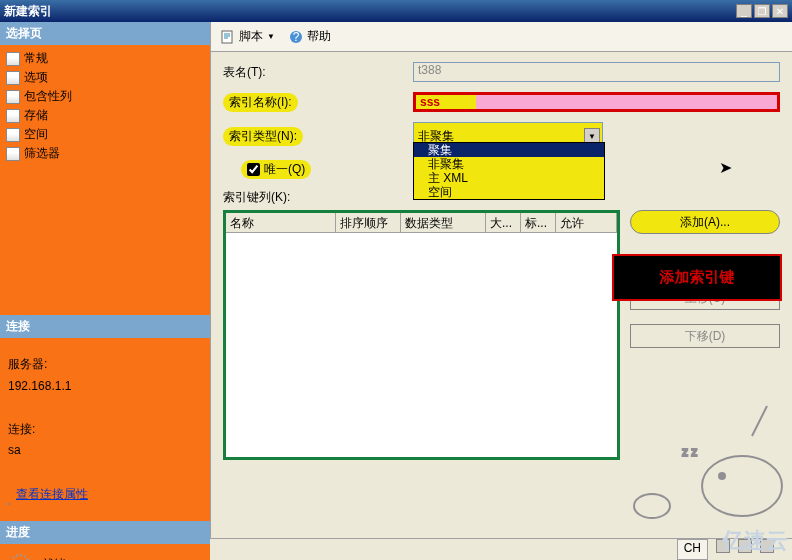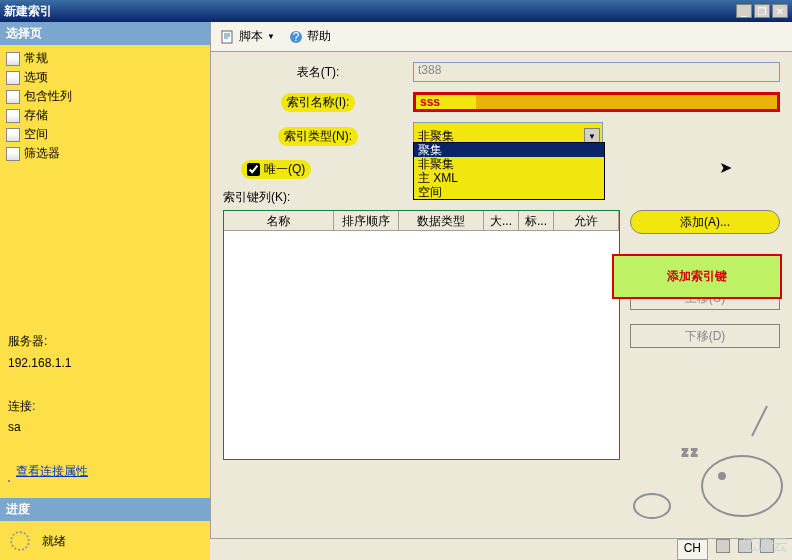--- a/index.html
+++ b/index.html
@@ -3,74 +3,74 @@
 <meta charset="utf-8">
 <style>
 * { box-sizing: border-box; margin: 0; padding: 0; font-family: "Microsoft YaHei", SimSun, sans-serif; font-size: 12px; }
 body { background: #f0f0f0; width: 792px; height: 560px; overflow: hidden; position: relative; }
 
 .titlebar { background: linear-gradient(#3a6ea5, #0a246a); color: #fff; height: 22px; display: flex; align-items: center; padding: 0 4px; }
 .titlebar .title { flex: 1; font-weight: bold; }
 .winbtn { width: 16px; height: 14px; background: #d4d0c8; border: 1px solid #808080; margin-left: 2px; display: flex; align-items: center; justify-content: center; font-size: 10px; }
 
 .main { display: flex; height: 538px; }
-.sidebar { width: 210px; background: #fde047; display: flex; flex-direction: column; }
+.sidebar { width: 210px; background: #f97316; display: flex; flex-direction: column; }
 .panelhead { background: #7ba7ce; color: #fff; padding: 3px 6px; font-weight: bold; }
 .treepane { flex: 0 0 270px; padding: 4px 6px; }
 .treeitem { display: flex; align-items: center; gap: 4px; padding: 1px 0; }
 .treeitem .ico { width: 14px; height: 14px; display: inline-block; }
 .pageico { background: linear-gradient(#fff 40%, #e0e0e0); border: 1px solid #888; }
 .conninfo { padding: 16px 8px; line-height: 1.8; }
 .link { color: #0033cc; text-decoration: underline; cursor: pointer; }
 .progresspane { padding: 10px; display: flex; align-items: center; gap: 12px; }
 .spinner { width: 20px; height: 20px; border: 2px dotted #999; border-radius: 50%; }
 
 .content { flex: 1; background: #ece9d8; border-left: 1px solid #a0a0a0; display: flex; flex-direction: column; position: relative; }
 .toolbar { display: flex; align-items: center; gap: 14px; padding: 6px 10px; border-bottom: 1px solid #a0a0a0; background: #f5f3ea; }
 .toolbtn { display: flex; align-items: center; gap: 4px; cursor: pointer; }
 .toolico { width: 14px; height: 14px; }
 .dropglyph { font-size: 8px; }
 
 .formarea { padding: 10px 12px 4px; }
 .row { display: flex; align-items: center; margin-bottom: 10px; }
-.lbl { width: 190px; text-align: center; }
+.lbl { width: 190px; }
 .hi { background: #f1e60d; border-radius: 10px; padding: 1px 6px; display: inline-block; }
-.tbox { flex: 1; height: 20px; border: 1px solid #7f9db9; background: #eab308; padding: 0 4px; }
+.tbox { flex: 1; height: 20px; border: 1px solid #7f9db9; background: #f9a8d4; padding: 0 4px; }
 .tbox.ro { background: #ece9d8; color: #888; }
 .redbox { border: 3px solid #d40000; position: relative; }
 .redbox .yellow { position: absolute; left: 0; top: 0; bottom: 0; width: 60px; background: #f1e60d; z-index: 0; }
 .redbox .val { position: relative; z-index: 1; color: #c00; font-weight: bold; }
 .combo { width: 190px; height: 28px; border: 1px solid #7f9db9; background: #fff; display: flex; align-items: center; justify-content: space-between; padding: 0 2px 0 4px; position: relative; }
 .combo .arrow { width: 16px; height: 16px; background: #d4d0c8; border: 1px solid #808080; display: flex; align-items: center; justify-content: center; font-size: 8px; }
 .combo.hi2 { background: #f1e60d; }
 .dropdown { position: absolute; left: -1px; top: 19px; width: 192px; border: 1px solid #000; background: #fff; z-index: 10; }
-.dropdown .opt { padding: 0 4px; background: #f1e60d; color: #000; line-height: 14px; }
+.dropdown .opt { padding: 0 14px; background: #f1e60d; color: #000; line-height: 14px; }
 .dropdown .opt.sel { background: #0a246a; color: #fff; }
 .checkrow { padding-left: 18px; }
 .chk { width: 13px; height: 13px; accent-color: #000; }
 
 .keycollbl { margin-top: 6px; margin-bottom: 4px; }
 .tablewrap { display: flex; gap: 10px; }
-.tbl { flex: 1; border: 1px solid #15803d; background: #fff; height: 250px; text-align: center; }
+.tbl { flex: 1; border: 3px solid #15803d; background: #fff; height: 250px; }
 .tblhead { display: flex; background: #ece9d8; border-bottom: 1px solid #a0a0a0; }
 .th { padding: 2px 4px; border-right: 1px solid #a0a0a0; height: 19px; overflow: hidden; }
 .sidebuttons { width: 150px; display: flex; flex-direction: column; gap: 14px; }
 .btn { height: 24px; border: 1px solid #848484; background: #ece9d8; cursor: pointer; }
 .btn.hi3 { background: #f1e60d; border-radius: 12px; }
 .btn.dis { color: #888; }
 
-.callout { position: absolute; right: 10px; top: 232px; width: 170px; padding: 12px; background: #bef264; border: 2px solid #d40000; color: #d40000; font-size: 12px; font-weight: bold; text-align: center; z-index: 20; }
+.callout { position: absolute; right: 10px; top: 232px; width: 170px; padding: 12px; background: #000000; border: 2px solid #d40000; color: #d40000; font-size: 15px; font-weight: bold; text-align: center; z-index: 20; }
 
 .cursor { position: absolute; left: 508px; top: 136px; font-size: 16px; z-index: 30; pointer-events: none; }
 
 .statusbar { position: absolute; bottom: 0; left: 210px; right: 0; height: 22px; background: #ece9d8; border-top: 1px solid #a0a0a0; display: flex; justify-content: flex-end; gap: 8px; padding: 0 18px; }
 .sbtn { padding: 1px 6px; border: 1px solid #a0a0a0; background: #f5f3ea; }
 .tray { width: 14px; height: 14px; background: #d4d0c8; border: 1px solid #888; }
 
-.watermark { position: absolute; right: 4px; bottom: 4px; color: #c6d4e2; font-size: 16px; font-weight: normal; z-index: 5; }
+.watermark { position: absolute; right: 4px; bottom: 4px; color: #c6d4e2; font-size: 22px; font-weight: bold; z-index: 5; }
 .doodles { position: absolute; right: 0; bottom: 24px; width: 200px; height: 180px; opacity: 0.6; z-index: 4; }
 </style>
 </head>
 <body>
 
 <div class="titlebar">
   <span class="title">新建索引</span>
   <span class="winbtn">_</span>
   <span class="winbtn">❐</span>
   <span class="winbtn">✕</span>
@@ -99,20 +99,21 @@
       <div class="treeitem">
           <span class="ico pageico"></span>
           <span>空间</span>
         </div>
       <div class="treeitem">
           <span class="ico pageico"></span>
           <span>筛选器</span>
         </div>
     </div>
 
+    <div class="panelhead">连接</div>
     <div class="conninfo">
       <div>服务器:</div>
       <div>192.168.1.1</div>
       <br>
       <div>连接:</div>
       <div>sa</div>
       <br>
       <div style="display:flex;align-items:flex-end;gap:6px">
         <span class="ico pageico"></span>
         <span class="link">查看连接属性</span>

